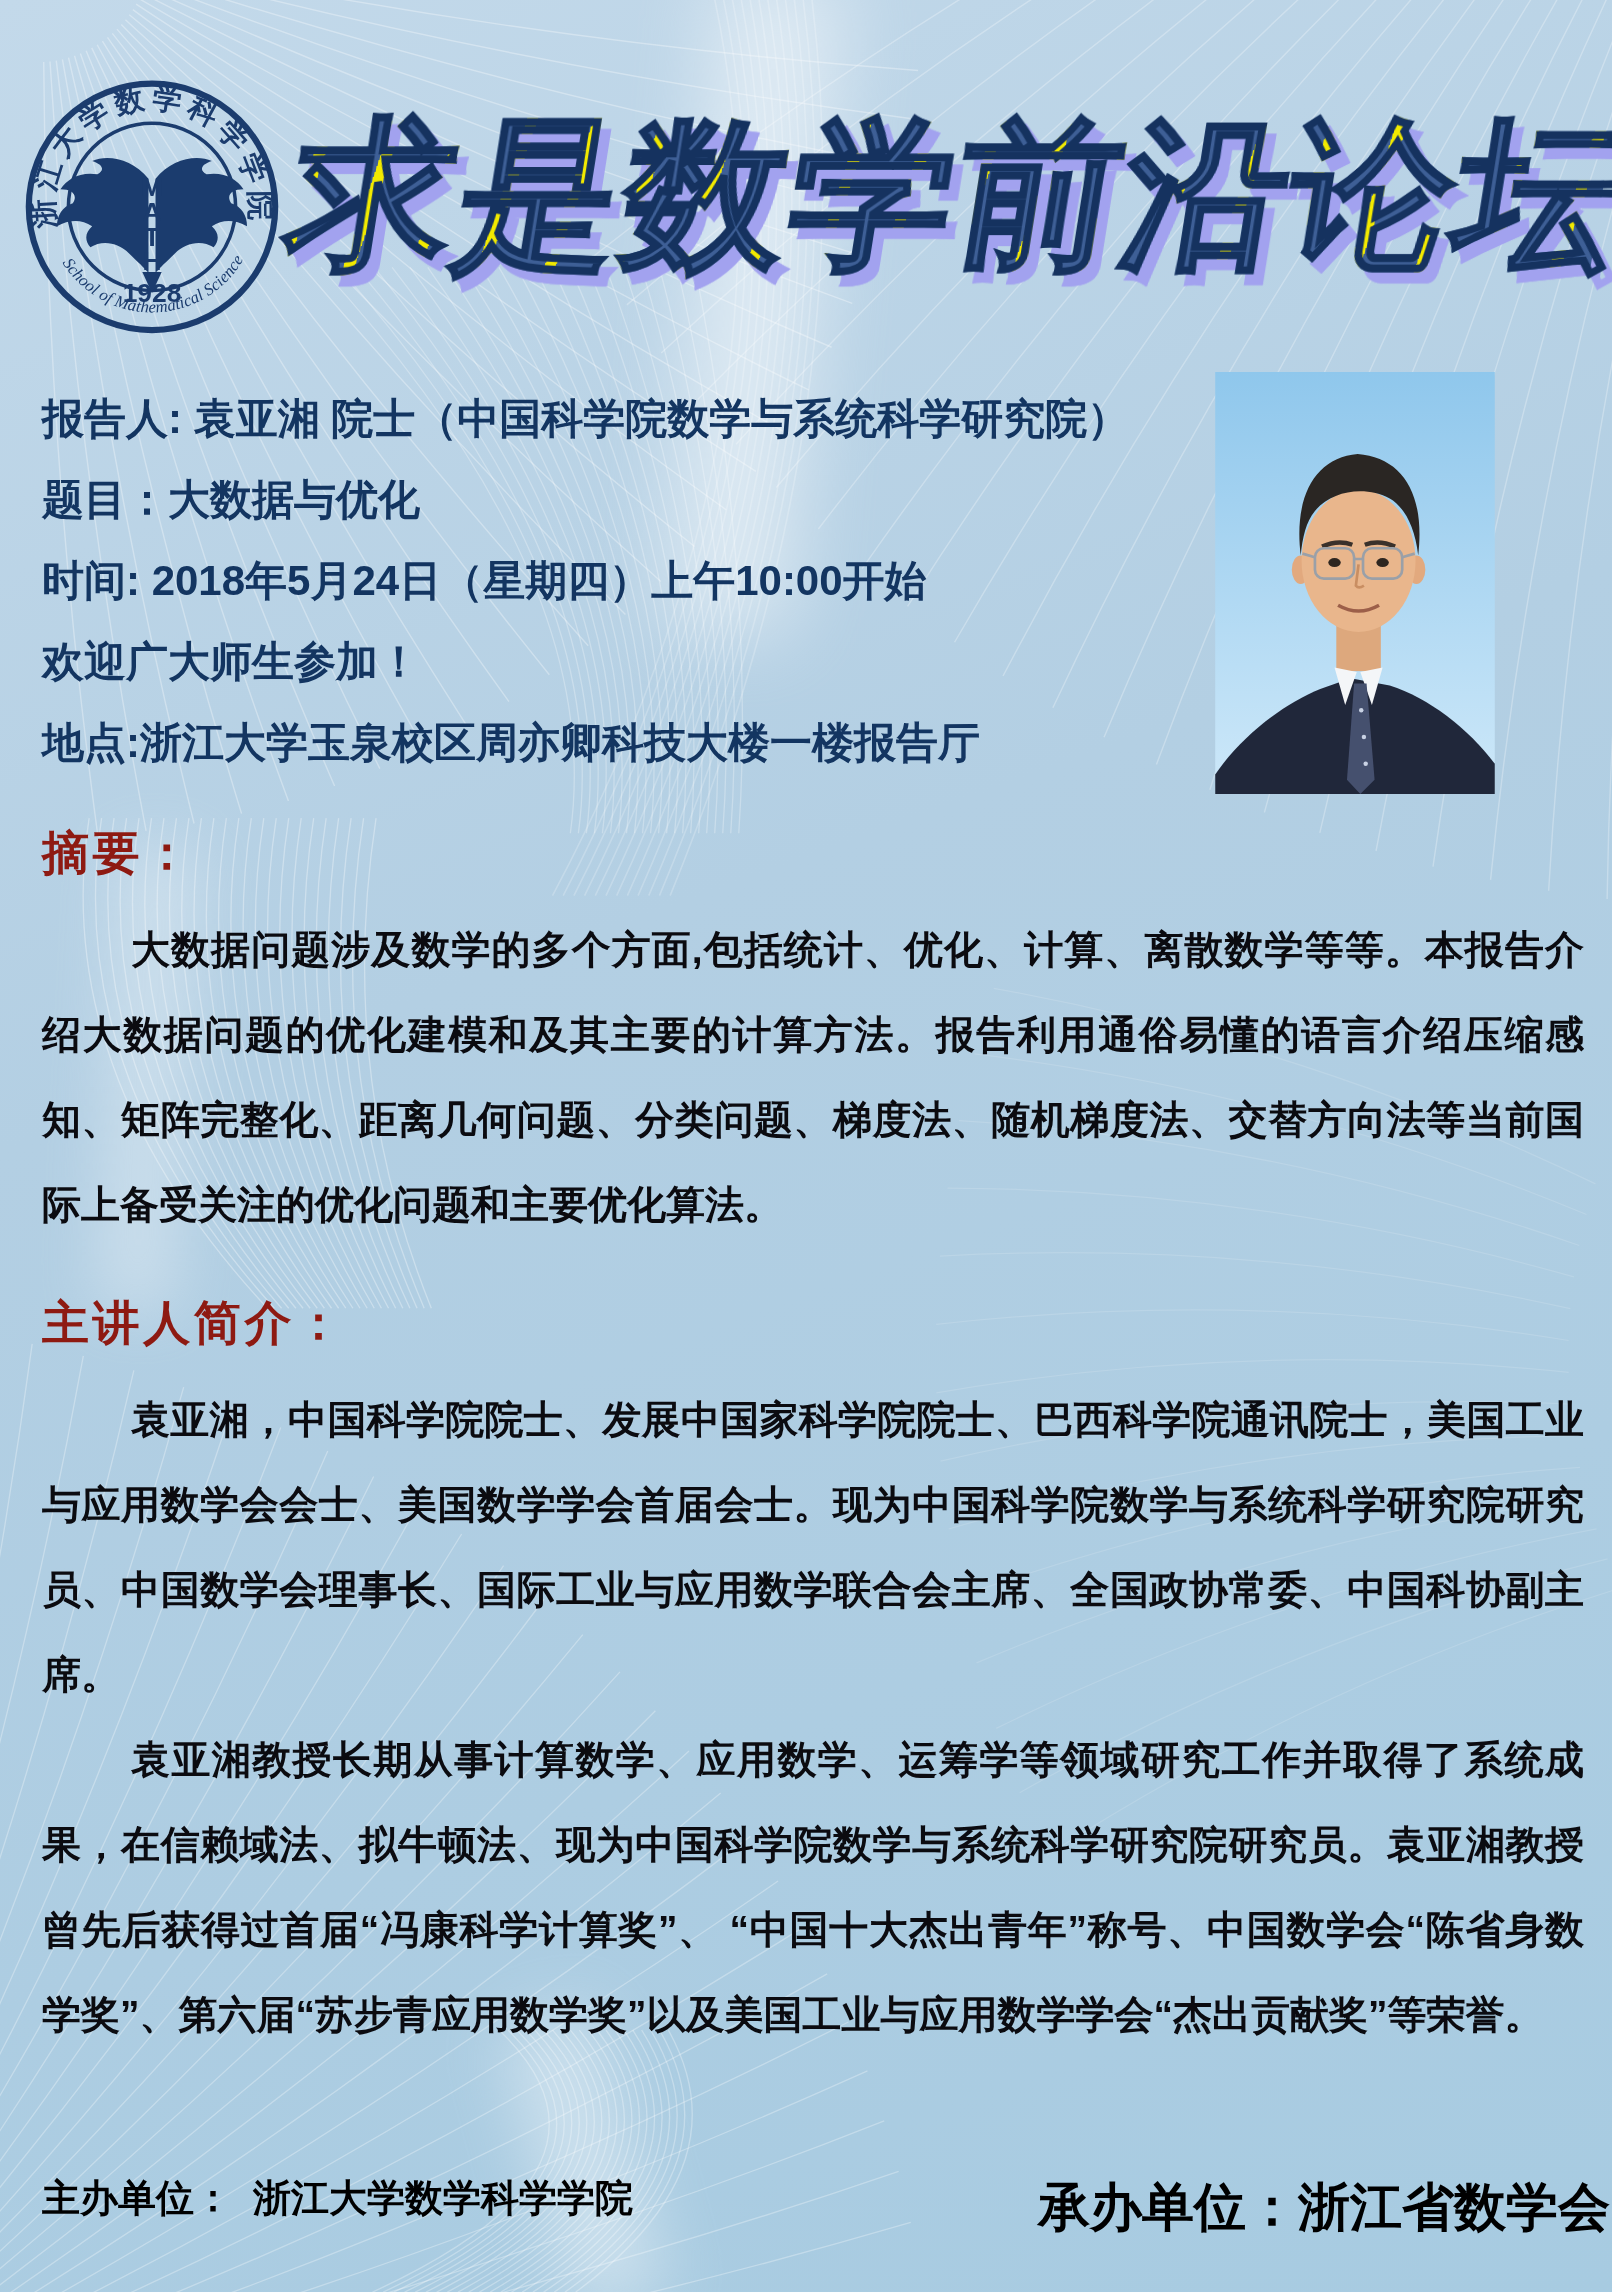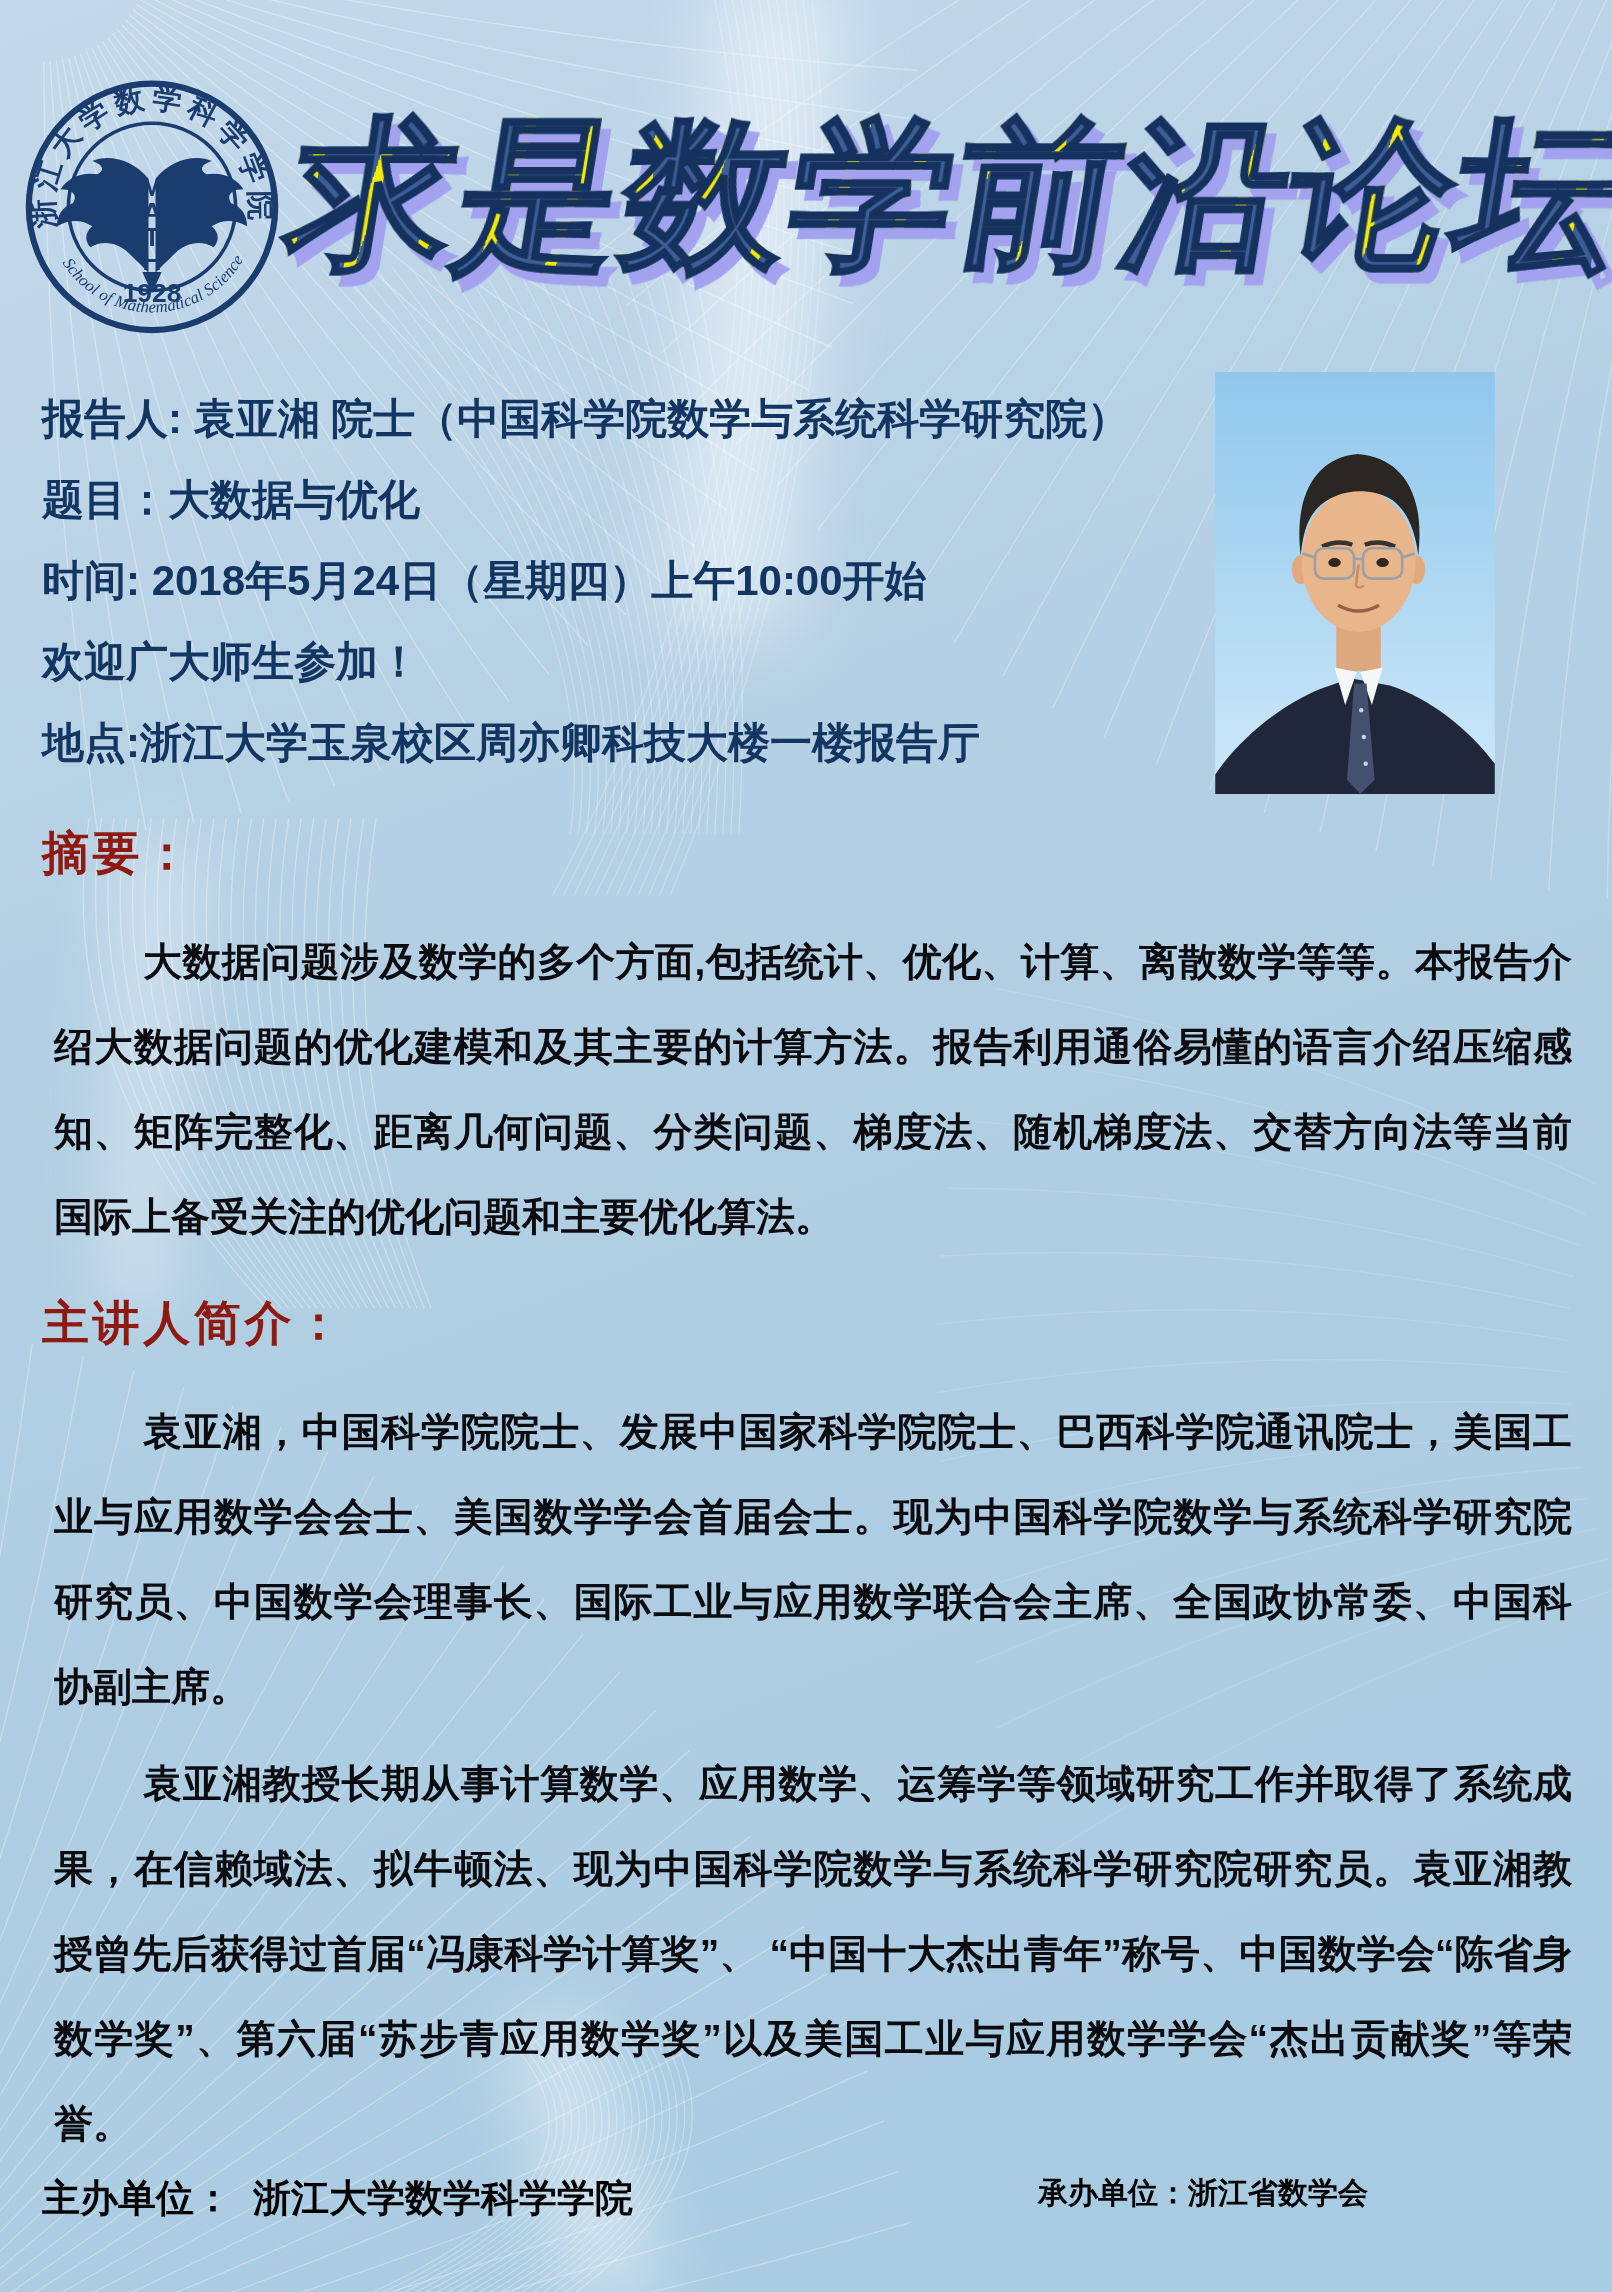--- a/index.html
+++ b/index.html
@@ -34,24 +34,24 @@
   .photo{position:absolute;left:1215px;top:372px;width:280px;height:422px;}
 
   .sec-heading{position:absolute;left:42px;font-size:47px;font-weight:900;color:#8e1a12;letter-spacing:3.6px;}
   .h-abstract{top:822px;}
   .h-bio{top:1292px;}
 
   .bodytext{position:absolute;left:42px;width:1542px;
     font-size:39px;font-weight:bold;color:#0b0b10;line-height:85px;text-align:justify;}
   .t-abstract{top:907px;}
   .t-bio{top:1377px;}
-  .bodytext p{margin:12px;text-indent:89px;}
+  .bodytext p{margin:0;text-indent:89px;}
 
   .footer-host{position:absolute;left:42px;top:2173px;font-size:38px;font-weight:bold;color:#000;white-space:pre;}
-  .footer-org{position:absolute;left:1038px;top:2173px;font-size:30px;font-weight:bold;color:#000;white-space:pre;}
+  .footer-org{position:absolute;left:1038px;top:2173px;font-size:52px;font-weight:bold;color:#000;white-space:pre;}
 
   .logo text{fill:#1b3c6e;}
   .arc-cn{font-size:33px;font-weight:bold;font-family:"DejaVu Sans",sans-serif;}
   .arc-en{font-size:19px;font-style:italic;font-family:"Liberation Serif","DejaVu Serif",serif;}
   .yr{font-size:30px;font-weight:bold;}
   .emb{font-size:30px;font-weight:900;}
 </style>
 </head>
 <body>
 

